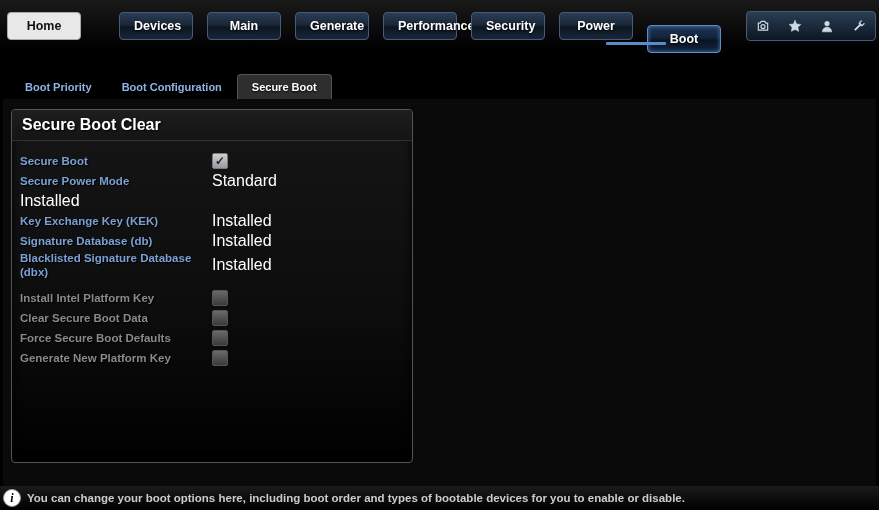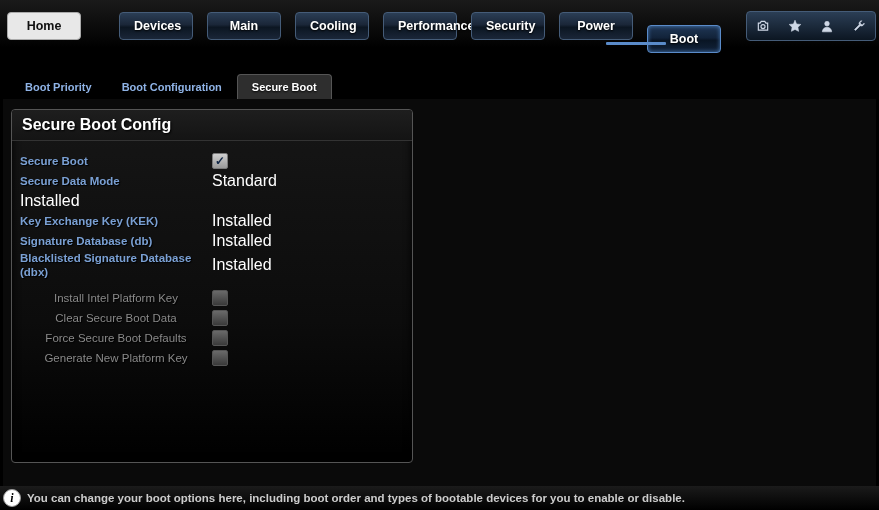--- a/index.html
+++ b/index.html
@@ -139,21 +139,21 @@
     min-height:20px;
   }
   .row .label {
     width: 192px;
     color:#7aa0d4;
     font-weight:700;
     font-size:11.5px;
     text-shadow: 1px 1px 1px #000;
     cursor:pointer;
   }
-  .row .label.gray { color:#8a8a8a; font-weight:400;text-align:center; }
+  .row .label.gray { color:#8a8a8a; font-weight:700; }
   .row .value {
     color:#fff;
     font-size:16px;
   }
   .row.multiline { align-items:center; }
   .row.multiline .label { line-height:1.25; }
   .cb {
     width:14px; height:14px;
     border:1px solid #7a7a7a;
     background: linear-gradient(#cfcfcf,#9a9a9a);
@@ -190,21 +190,21 @@
   }
 </style>
 </head>
 <body>
 
 <div class="topbar">
   <div class="nav-btn home">Home</div>
   <div class="nav-spacer"></div>
   <div class="nav-btn">Devices</div>
   <div class="nav-btn">Main</div>
-  <div class="nav-btn">Cooling</div>
+  <div class="nav-btn">Generate</div>
   <div class="nav-btn">Performance</div>
   <div class="nav-btn">Security</div>
   <div class="nav-btn">Power</div>
   <div class="nav-btn active">Boot</div>
   <div class="nav-flex"></div>
   <div class="icon-group">
     <div class="icon-btn">
       <svg viewBox="0 0 24 24">
           <path d="M4 7h3l2-3h6l2 3h3v12H4z" fill="none" stroke-width="2"></path>
           <circle cx="12" cy="13" r="3.5" fill="none" stroke-width="2"></circle>
@@ -237,32 +237,32 @@
 <div class="nav-underline" style="left:606px; width:60px;"></div>
 
 <div class="subtabs">
   <div class="subtab">Boot Priority</div>
   <div class="subtab">Boot Configuration</div>
   <div class="subtab active">Secure Boot</div>
 </div>
 
 <div class="panel-area">
   <div class="panel">
-    <div class="panel-header">Secure Boot Config</div>
+    <div class="panel-header">Secure Boot Clear</div>
     <div class="panel-body">
 
       <div class="row">
         <div class="label">Secure Boot</div>
         <div class="cb">
             <span class="check">✓</span>
           </div>
       </div>
 
       <div class="row">
-        <div class="label">Secure Data Mode</div>
+        <div class="label">Secure Power Mode</div>
         <div class="value">Standard</div>
       </div>
 
       <div class="row">
         <div class="value">Installed</div>
       </div>
 
       <div class="row">
         <div class="label">Key Exchange Key (KEK)</div>
         <div class="value">Installed</div>

